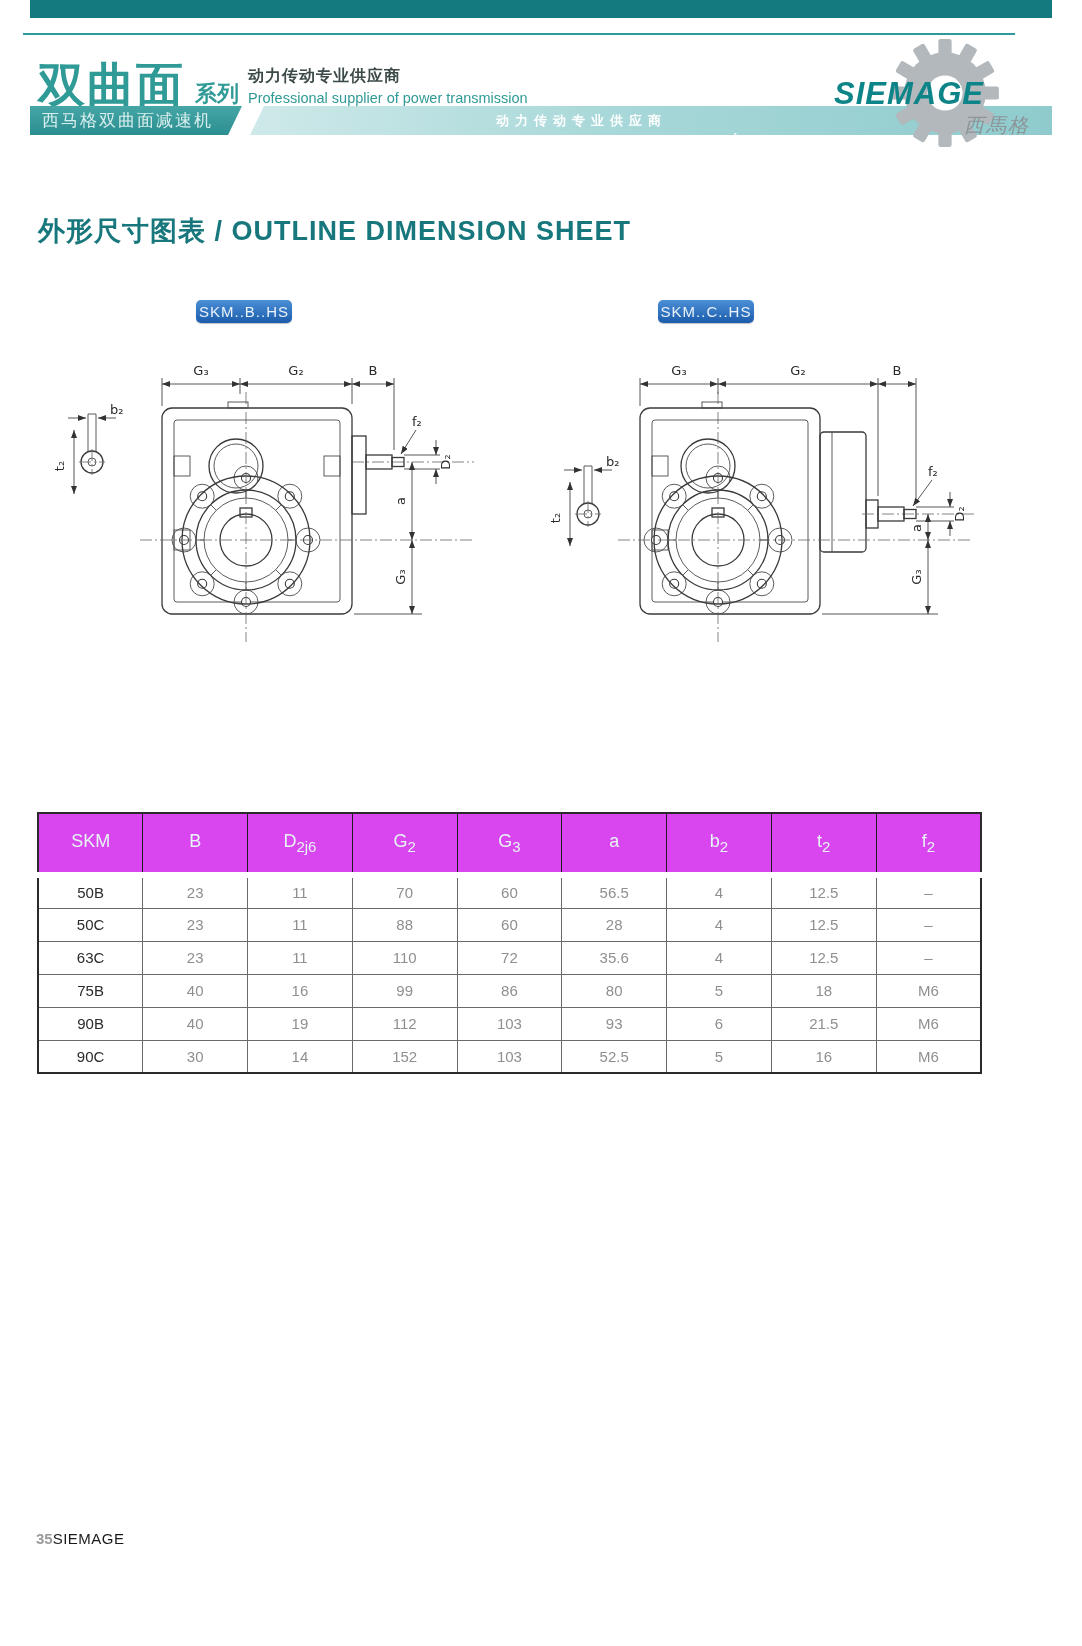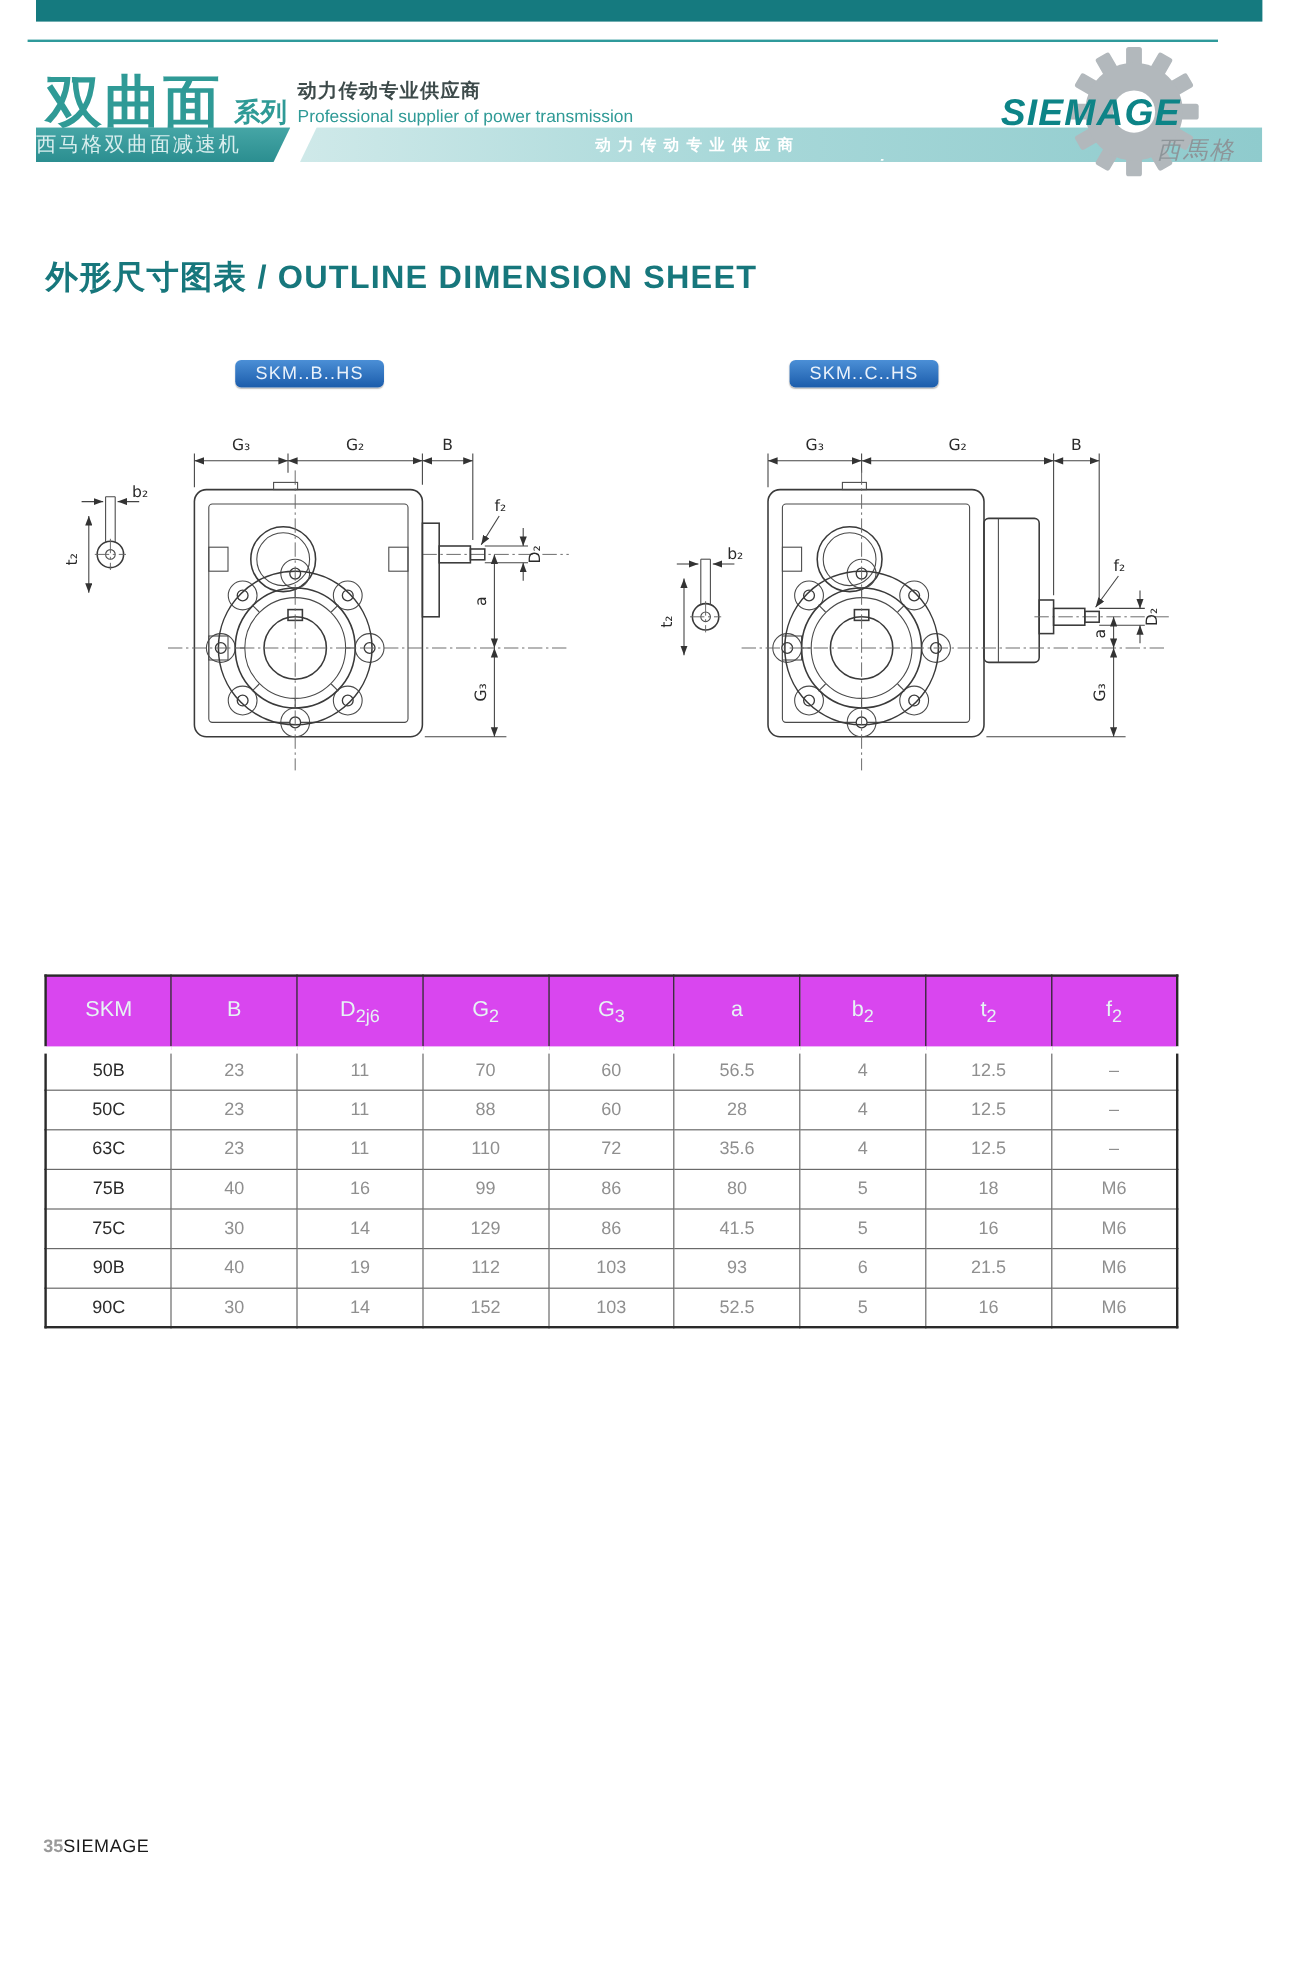--- a/index.html
+++ b/index.html
@@ -15,40 +15,40 @@
   .top-rule { left:23px; top:33px; width:992px; height:2px; background:#2f9a9b; }
   .series-title { left:38px; top:54px; color:#2f9a96; white-space:nowrap; }
   .series-title .big { font-size:47px; font-weight:bold; letter-spacing:2px; }
   .series-title .small { font-size:22px; font-weight:bold; margin-left:10px; }
   .supplier-cn { left:248px; top:66px; font-size:16px; font-weight:bold; color:#3d4a4a; letter-spacing:1px; }
   .supplier-en { left:248px; top:90px; font-size:14.5px; color:#2f9a96; }
   .banner-dark {
     left:30px; top:106px; width:212px; height:29px;
     background:linear-gradient(180deg,#46a6a6,#2b8e90);
     clip-path:polygon(0 0,100% 0,calc(100% - 14px) 100%,0 100%);
-    color:#d8eeee; font-size:17px; letter-spacing:2px; line-height:29px; padding-left:0;
+    color:#d8eeee; font-size:17px; letter-spacing:2px; line-height:29px; padding-left:12px;
   }
   .banner-light {
     left:250px; top:106px; width:802px; height:29px;
     background:linear-gradient(90deg,#cfe9e9 0%,#a8d8d9 45%,#8fcbcd 100%);
     clip-path:polygon(14px 0,100% 0,100% 100%,0 100%);
   }
   .banner-slogan { left:246px; top:0; height:29px; line-height:29px; color:#ffffff; font-size:13px; letter-spacing:6px; font-weight:bold; }
   .banner-site { left:430px; top:0; height:29px; line-height:29px; color:#ffffff; font-size:15px; font-weight:bold; font-style:italic; letter-spacing:1px;margin-top:18px; }
   .logo { left:828px; top:44px; width:240px; height:106px; }
   .logo .gear { position:absolute; left:62px; top:-6px; width:110px; height:110px; }
   .logo .wordmark { position:absolute; left:6px; top:32px; font-size:31px; font-style:italic; font-weight:bold; color:#0d8487; letter-spacing:1px; }
   .logo .cnmark { position:absolute; left:136px; top:68px; font-size:20px; font-style:italic; color:#8d9599; letter-spacing:2px; }
 
   
   .page-title { left:38px; top:213px; font-size:27px; font-weight:bold; color:#17777c; letter-spacing:1px; }
 
   
   .badge {
-    width:124px; height:23px; border-radius:5px; text-align:center; line-height:23px;
+    width:96px; height:23px; border-radius:5px; text-align:center; line-height:23px;
     background:linear-gradient(180deg,#4b8fd6,#1b5cab);
     color:#eaf2fb; font-size:15px; letter-spacing:1px;
     box-shadow:0 1px 1px rgba(0,0,0,.25);
   }
   .badge-left { left:196px; top:300px; }
   .badge-right { left:658px; top:300px; }
   .drawing-left { left:52px; top:344px; }
   .drawing-right { left:540px; top:344px; }
 
   svg .dln { stroke:#3a3a3a; fill:none; stroke-width:1.3; }
@@ -413,31 +413,20 @@
           <td>40</td>
           <td>16</td>
           <td>99</td>
           <td>86</td>
           <td>80</td>
           <td>5</td>
           <td>18</td>
           <td>M6</td>
       </tr>
       <tr>
-        <td>75C</td>
-          <td>30</td>
-          <td>14</td>
-          <td>129</td>
-          <td>86</td>
-          <td>41.5</td>
-          <td>5</td>
-          <td>16</td>
-          <td>M6</td>
-      </tr>
-      <tr>
         <td>90B</td>
           <td>40</td>
           <td>19</td>
           <td>112</td>
           <td>103</td>
           <td>93</td>
           <td>6</td>
           <td>21.5</td>
           <td>M6</td>
       </tr>

